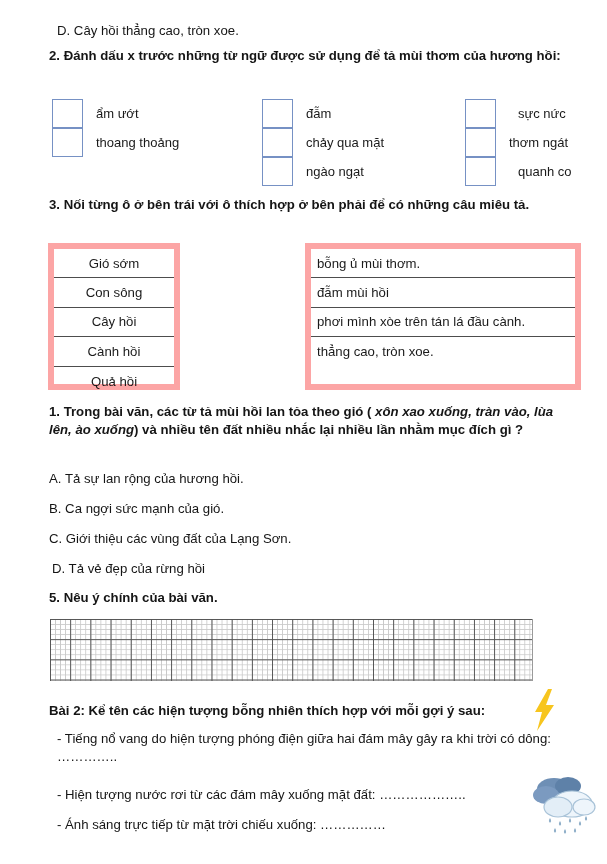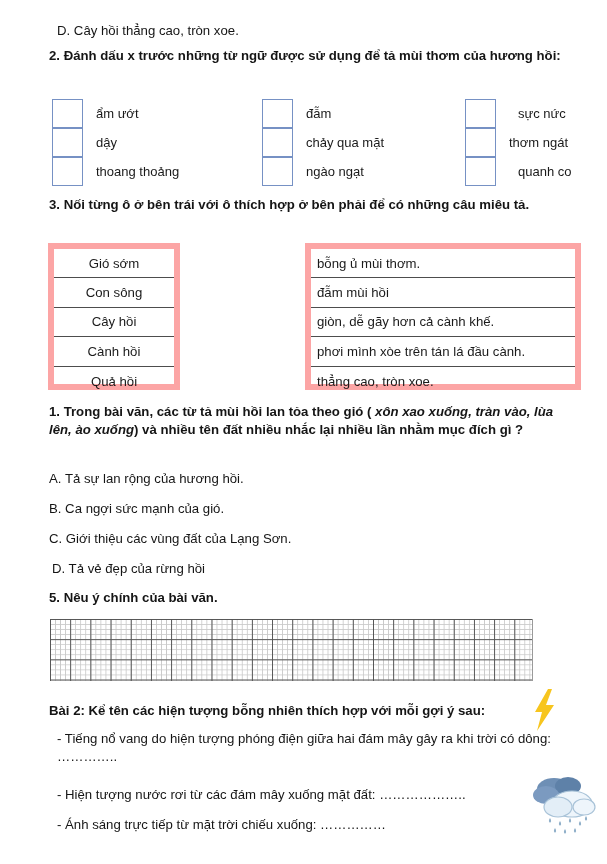--- a/index.html
+++ b/index.html
@@ -183,24 +183,20 @@
 
   <div class="line" id="q2-head">2. Đánh dấu x trước những từ ngữ được sử dụng để tả mùi thơm của hương hồi:</div>
 
   <div class="cbcol" id="cbcol-0">
     <div class="cbrow">
       <span class="cbox"></span>
       <span class="cblabel">ẩm ướt</span>
     </div>
     <div class="cbrow">
       <span class="cbox"></span>
-      <span class="cblabel">dậy</span>
-    </div>
-    <div class="cbrow">
-      <span class="cbox"></span>
       <span class="cblabel">thoang thoảng</span>
     </div>
   </div>
 
   <div class="cbcol" id="cbcol-1">
     <div class="cbrow">
       <span class="cbox"></span>
       <span class="cblabel">đẫm</span>
     </div>
     <div class="cbrow">
@@ -247,23 +243,20 @@
         <span>Quả hồi</span>
       </div>
   </div>
 
   <div class="mtable" id="mtable-right">
     <div class="mrow">
         <span>bỗng ủ mùi thơm.</span>
       </div>
     <div class="mrow">
         <span>đẫm mùi hồi</span>
-      </div>
-    <div class="mrow">
-        <span>giòn, dễ gãy hơn cả cành khế.</span>
       </div>
     <div class="mrow">
         <span>phơi mình xòe trên tán lá đầu cành.</span>
       </div>
     <div class="mrow">
         <span>thẳng cao, tròn xoe.</span>
       </div>
   </div>
 
   <div class="line" id="q4-head"><span>1. Trong bài văn, các từ tả mùi hồi lan tỏa theo gió ( </span><span class="ital">xôn xao xuống, tràn vào, lùa lên, ào xuống</span><span>) và nhiều tên đất nhiều nhắc lại nhiều lần nhằm mục đích gì ?</span></div>

